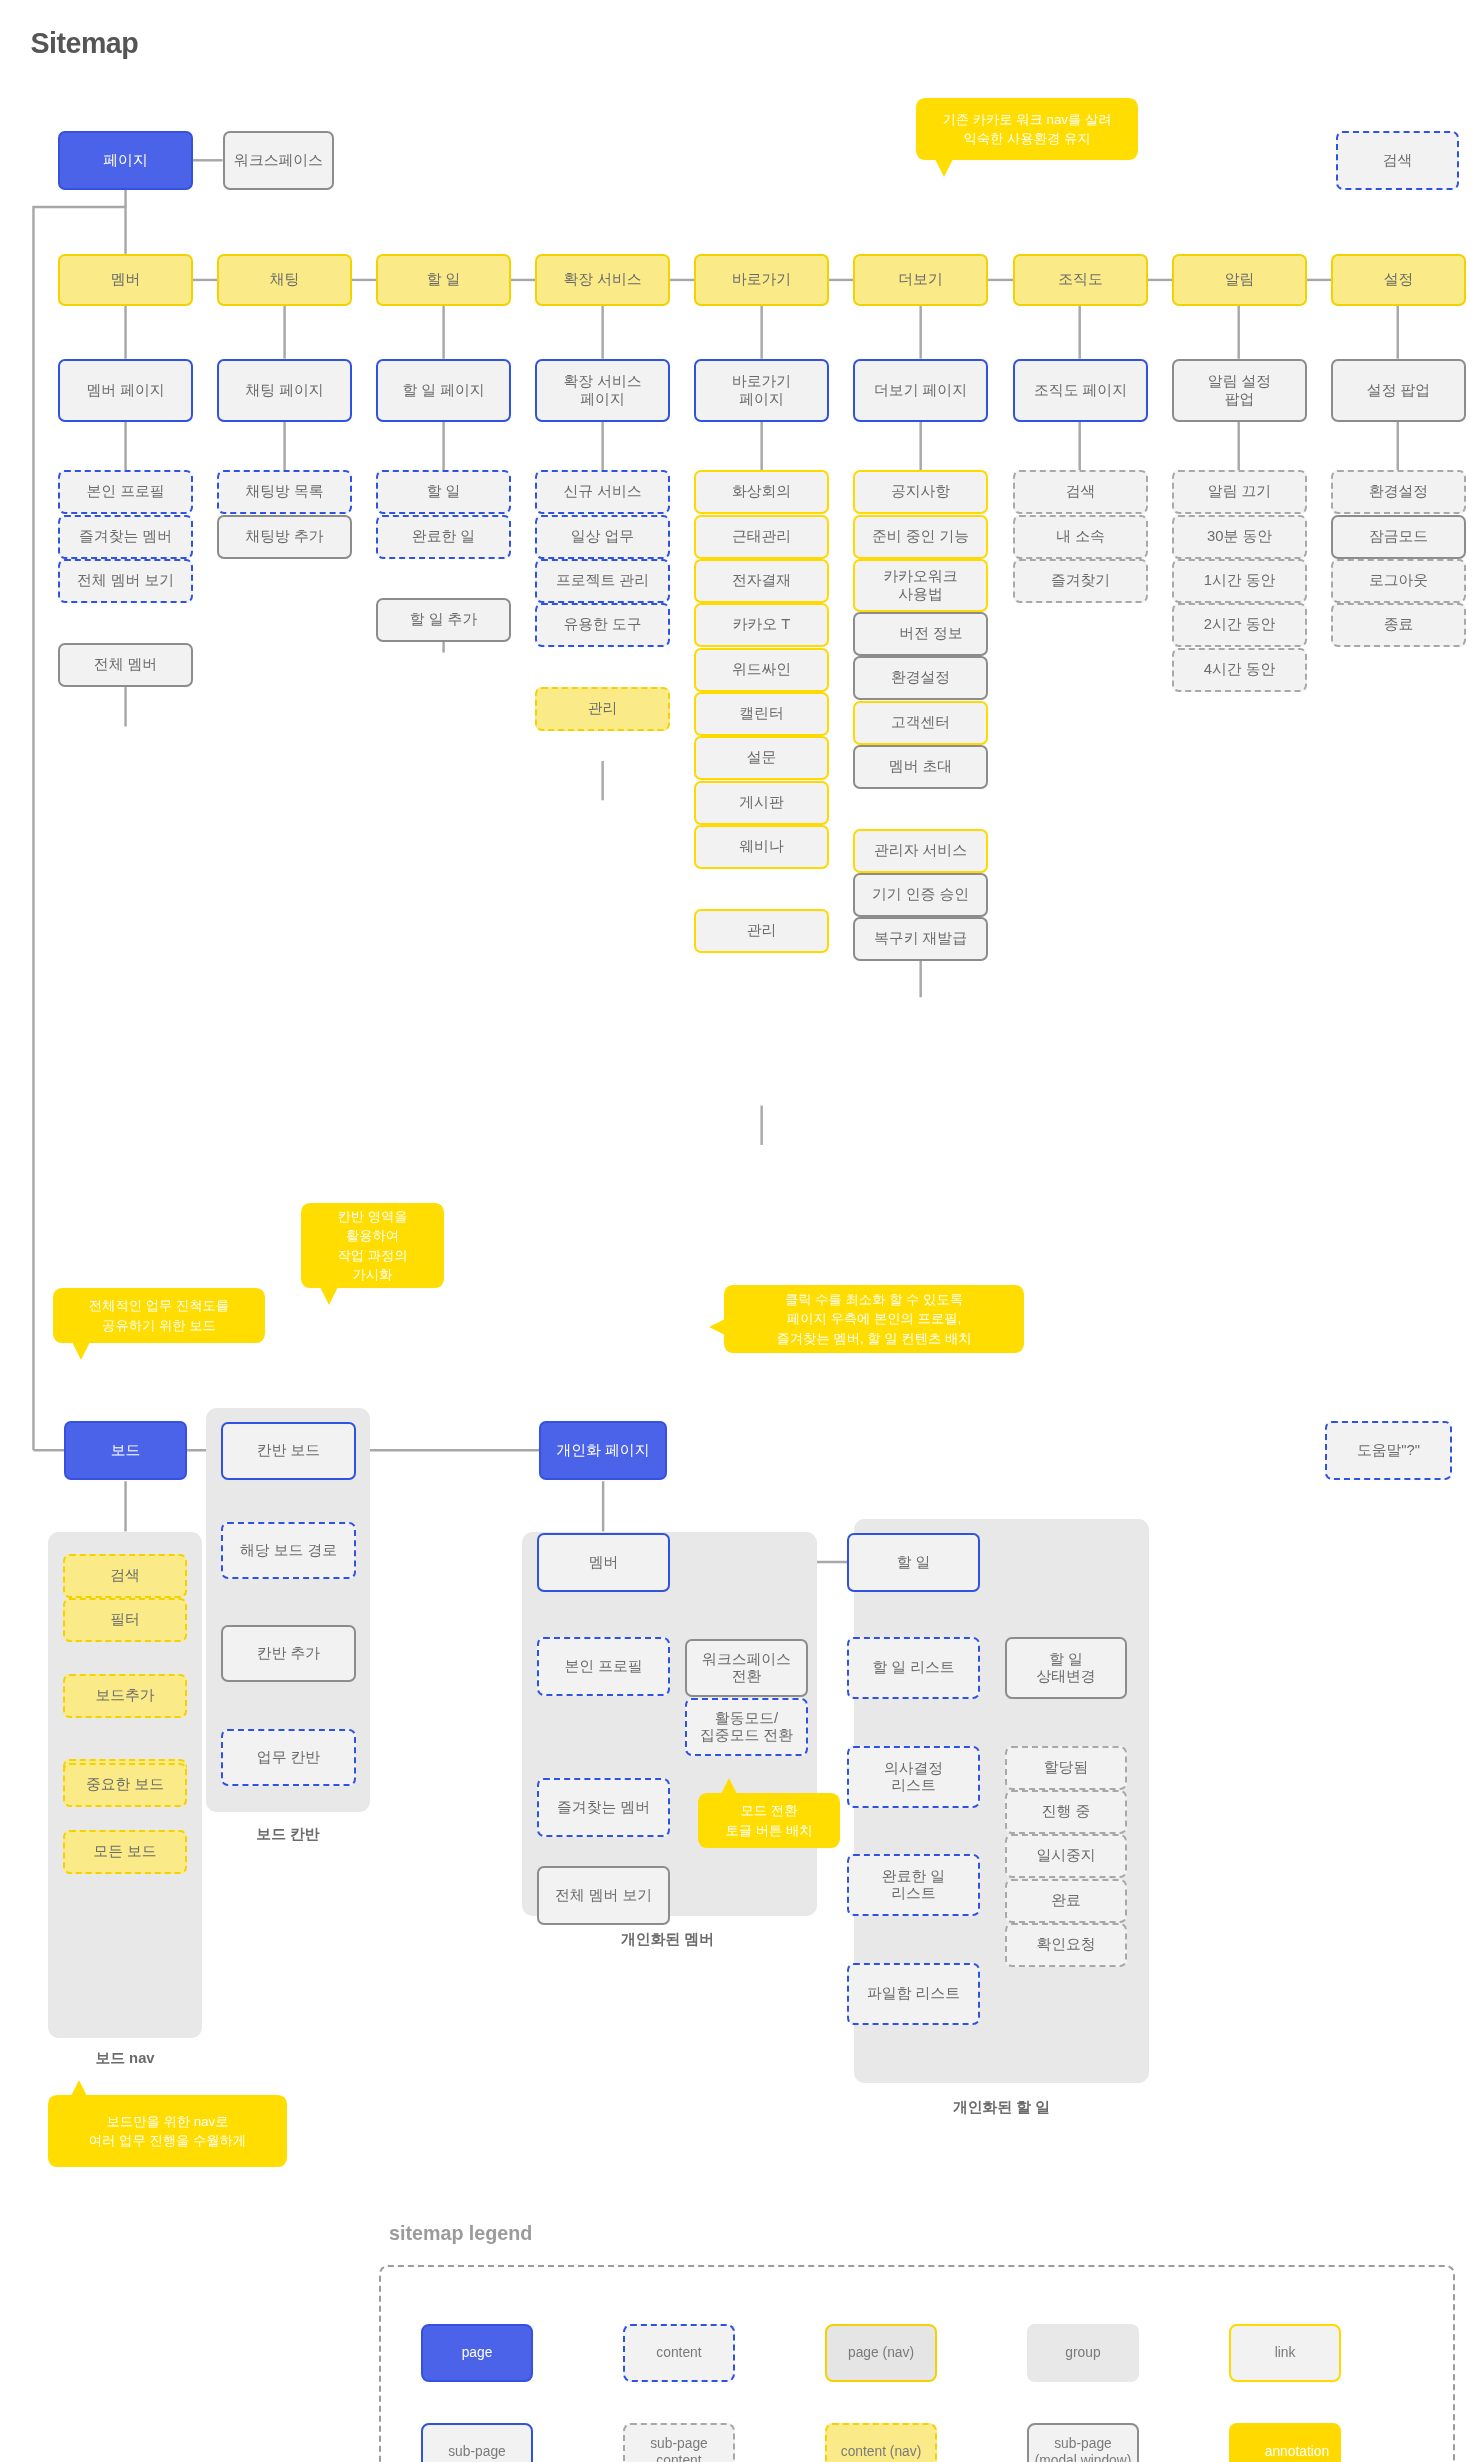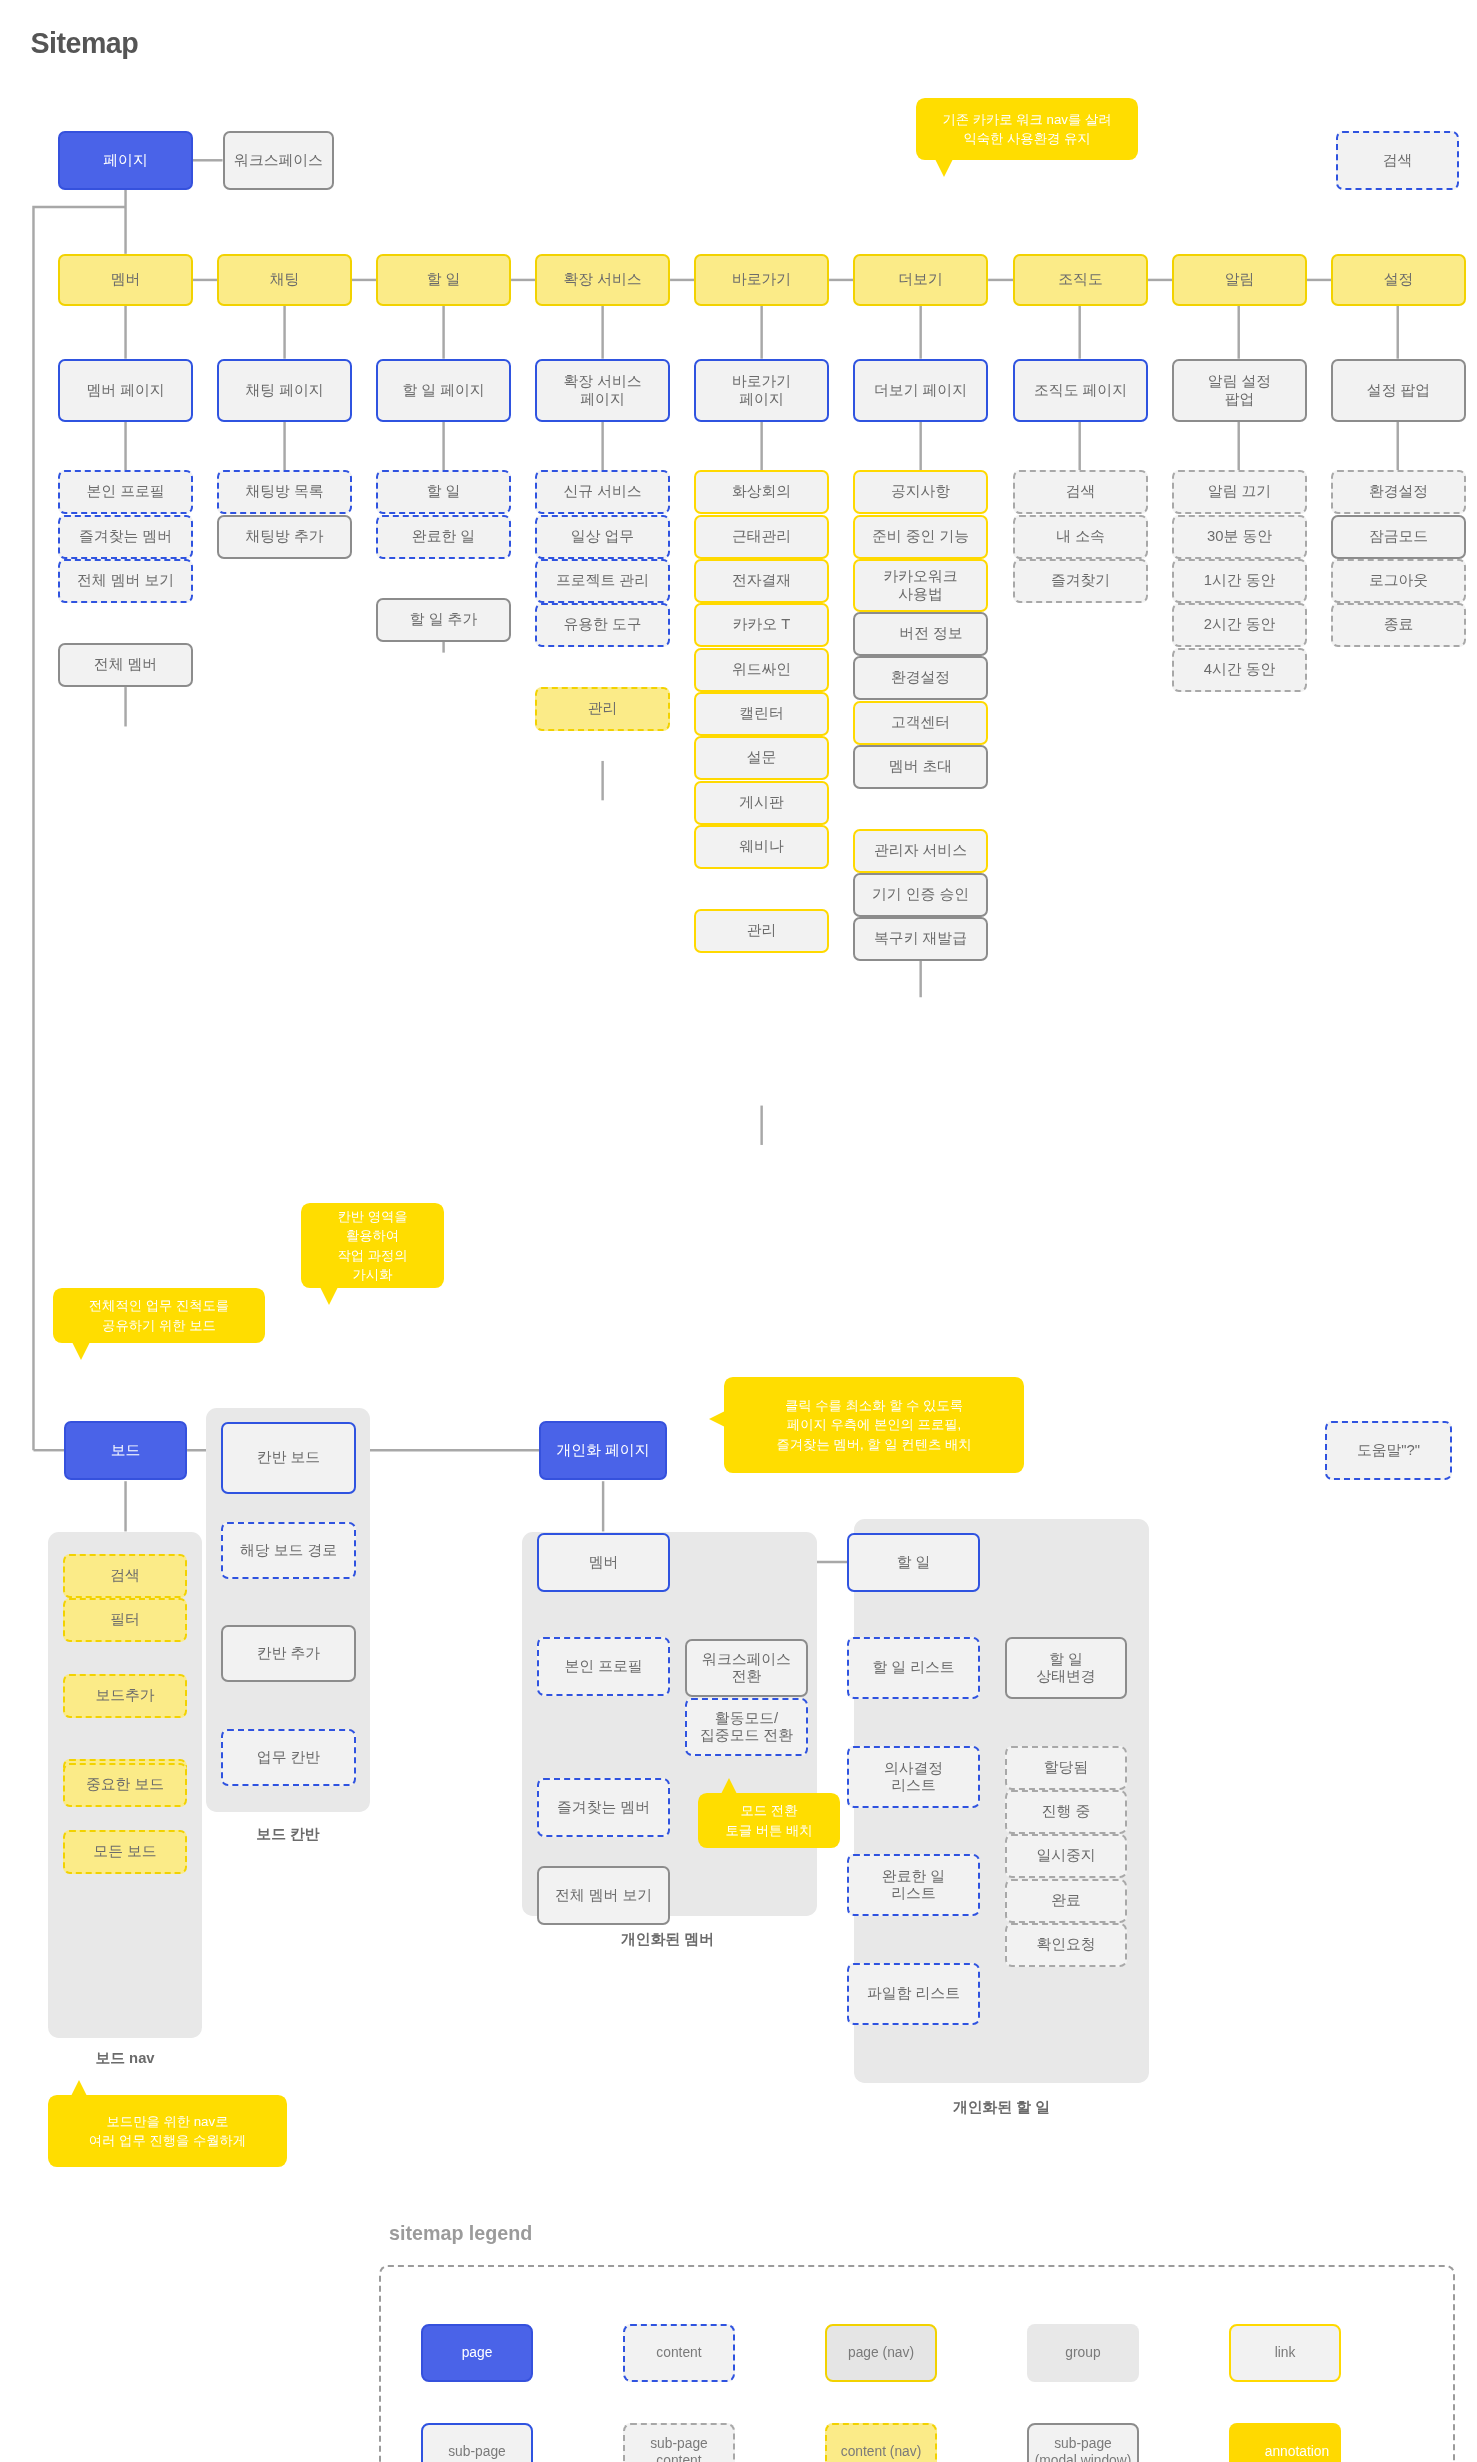--- a/index.html
+++ b/index.html
@@ -401,35 +401,35 @@
     </div>
   <div class="grouplabel" style="left:48px;top:2049px;width:154px;">보드 nav</div>
 
   <div class="annot" style="left:48px;top:2095px;width:239px;height:72px;">
     <span style="white-space:pre-line">보드만을 위한 nav로
 여러 업무 진행을 수월하게</span>
     <i class="tail tail-top"></i>
   </div>
 
   <div class="node v-group" style="left:206px;top:1408px;width:164px;height:404px;"></div>
-  <div class="node v-subpage" style="left:221px;top:1422px;width:135px;height:72px;">칸반 보드</div>
+  <div class="node v-subpage" style="left:221px;top:1422px;width:135px;height:58px;">칸반 보드</div>
   <div id="kanban-layer">
       <div class="node v-content" style="left: 221px; top: 1522px; width: 135px; height: 57px;">
         <span style="white-space: pre-line;">해당 보드 경로</span>
       </div>
       <div class="node v-modal" style="left: 221px; top: 1625px; width: 135px; height: 57px;">
         <span style="white-space: pre-line;">칸반 추가</span>
       </div>
       <div class="node v-content" style="left: 221px; top: 1729px; width: 135px; height: 57px;">
         <span style="white-space: pre-line;">업무 칸반</span>
       </div>
     </div>
   <div class="grouplabel" style="left:206px;top:1825px;width:164px;">보드 칸반</div>
 
-  <div class="annot" style="left:724px;top:1377px;width:300px;height:96px;">
+  <div class="annot" style="left:724px;top:1285px;width:300px;height:68px;">
     <span style="white-space:pre-line">클릭 수를 최소화 할 수 있도록
 페이지 우측에 본인의 프로필,
 즐겨찾는 멤버, 할 일 컨텐츠 배치</span>
     <i class="tail tail-left"></i>
   </div>
 
   <div class="node v-page" style="left:539px;top:1421px;width:128px;height:59px;">개인화 페이지</div>
 
   <div class="node v-group" style="left:522px;top:1532px;width:295px;height:384px;"></div>
   <div class="node v-subpage" style="left:537px;top:1533px;width:133px;height:59px;">멤버</div>

